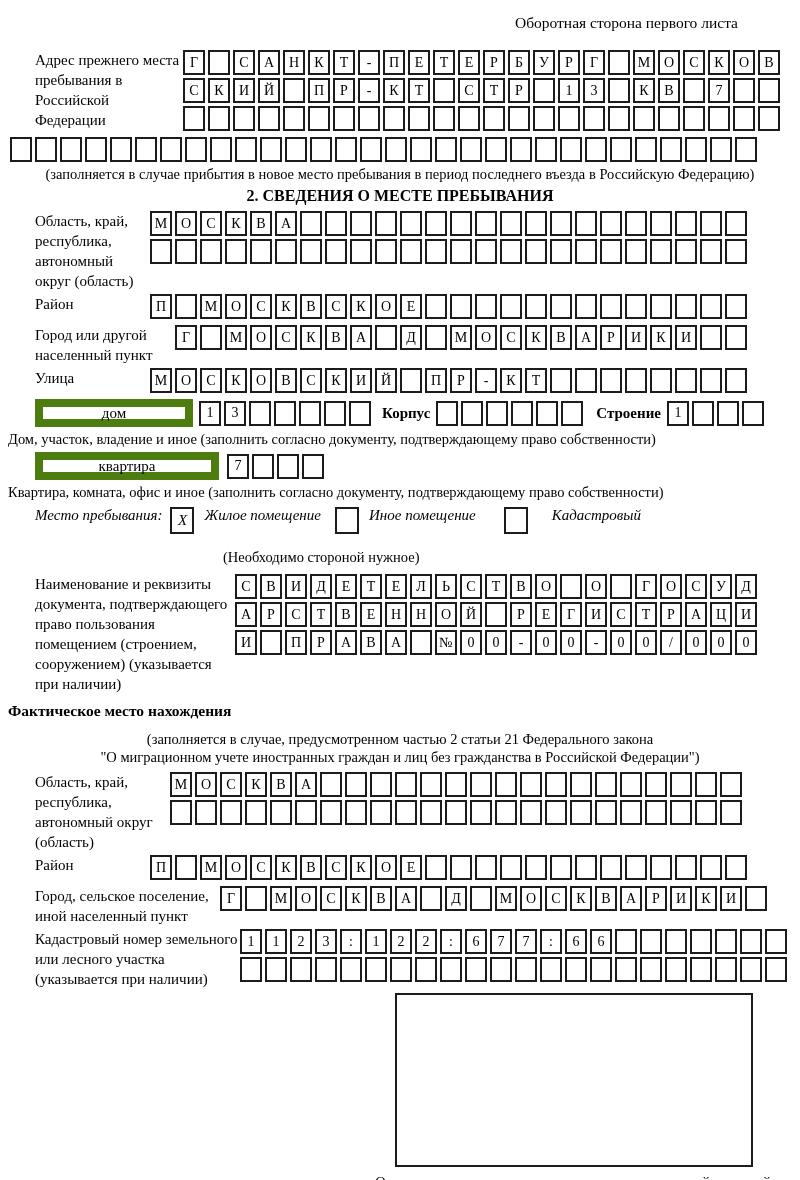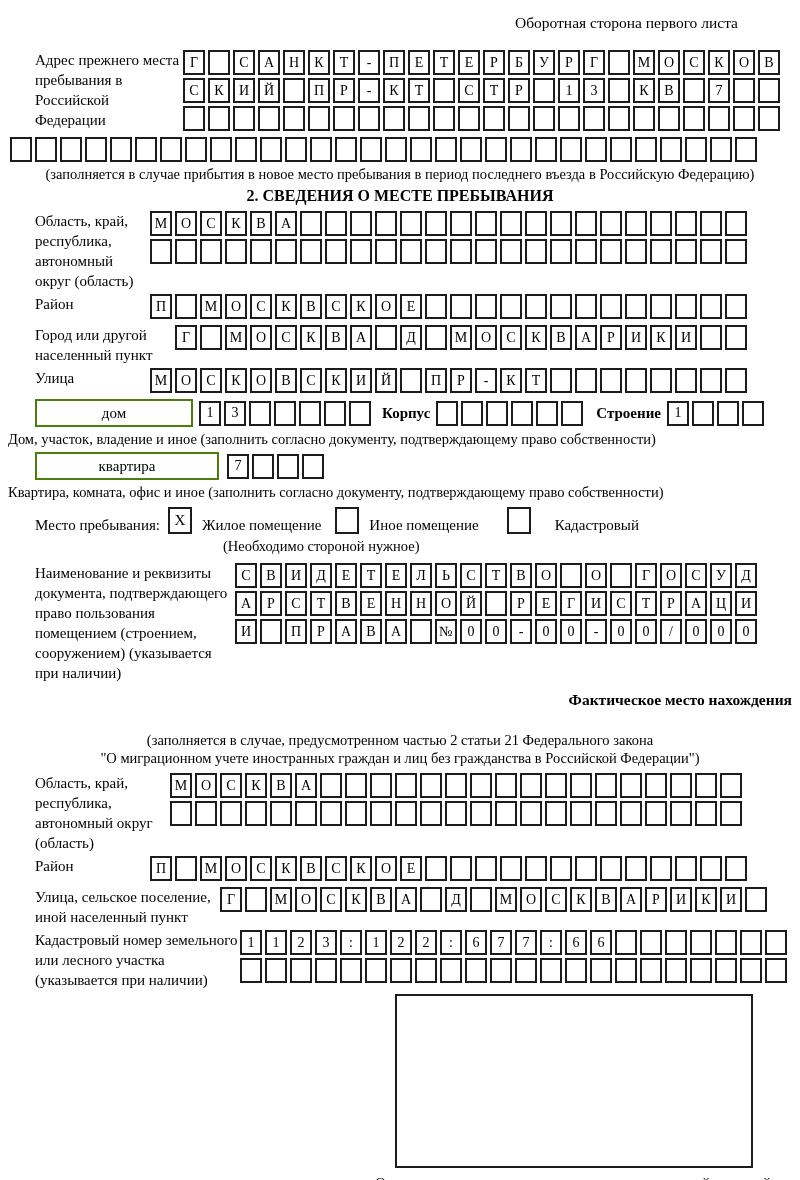--- a/index.html
+++ b/index.html
@@ -20,37 +20,37 @@
   .cell {
     box-sizing:border-box; flex:0 0 auto;
     width:22px; height:25px; border:2px solid #1c1c1c; margin-right:3px;
     display:flex; align-items:center; justify-content:center;
     font-size:14px; font-family:"Liberation Serif", serif;
   }
   .caption { font-size:14.5px; line-height:18px; }
   .caption.center { text-align:center; }
 
   .sec-title { text-align:center; font-weight:bold; font-size:16px; margin:4px 0 6px 0; }
-  .sub-title { text-align:right; font-weight:bold; font-size:15.5px; margin:8px 0 22px 0; }
+  .sub-title { text-align:left; font-weight:bold; font-size:15.5px; margin:8px 0 10px 0; }
   .note-line { text-align:center; font-size:14.5px; line-height:18px; }
 
   .inline-row { display:flex; align-items:center; margin-bottom:3px; }
   .named-box {
-    box-sizing:border-box; border:2px solid #4d7c0f; height:28px;
+    box-sizing:border-box; border:8px solid #4d7c0f; height:28px;
     display:flex; align-items:center; justify-content:center; font-size:15px;
   }
   .box-house { width:158px; margin-left:27px; margin-right:6px; }
   .box-apt   { width:184px; margin-left:27px; margin-right:8px; }
   .small-label { margin:0 6px 0 8px; white-space:nowrap;font-weight:bold; }
 
   .checkbox {
     box-sizing:border-box; width:24px; height:27px; border:2px solid #1c1c1c;
     display:flex; align-items:center; justify-content:center; font-size:15px; flex:0 0 auto;
   }
-  .stay-row { display:flex; align-items:flex-end; margin:6px 0 4px 0; padding-left:27px; }
+  .stay-row { display:flex; align-items:flex-start; margin:6px 0 15px 0; padding-left:27px;font-style:italic; }
   .stay-row .opt-label { margin:0 14px 0 10px; }
   .stay-note { padding-left:215px; font-size:14.5px; margin-bottom:8px; }
 
   .mark-box {
     box-sizing:border-box; width:358px; height:174px; border:2px solid #1c1c1c;
     margin-left:387px; margin-top:4px;
   }
   .mark-caption {
     width:400px; margin-left:365px; margin-top:6px;
     text-align:center; font-size:14.5px; line-height:19px;
@@ -551,21 +551,21 @@
         <span class="cell"></span>
         <span class="cell"></span>
         <span class="cell"></span>
         <span class="cell"></span>
         <span class="cell"></span>
         <span class="cell"></span>
       </div>
   </div>
 
   <div class="field">
-    <div class="flabel w-city2">Улица, сельское поселение, иной населенный пункт</div>
+    <div class="flabel w-city2">Город, сельское поселение, иной населенный пункт</div>
     <div class="grid">
         <span class="cell">Г</span>
         <span class="cell"></span>
         <span class="cell">М</span>
         <span class="cell">О</span>
         <span class="cell">С</span>
         <span class="cell">К</span>
         <span class="cell">В</span>
         <span class="cell">А</span>
         <span class="cell"></span>

